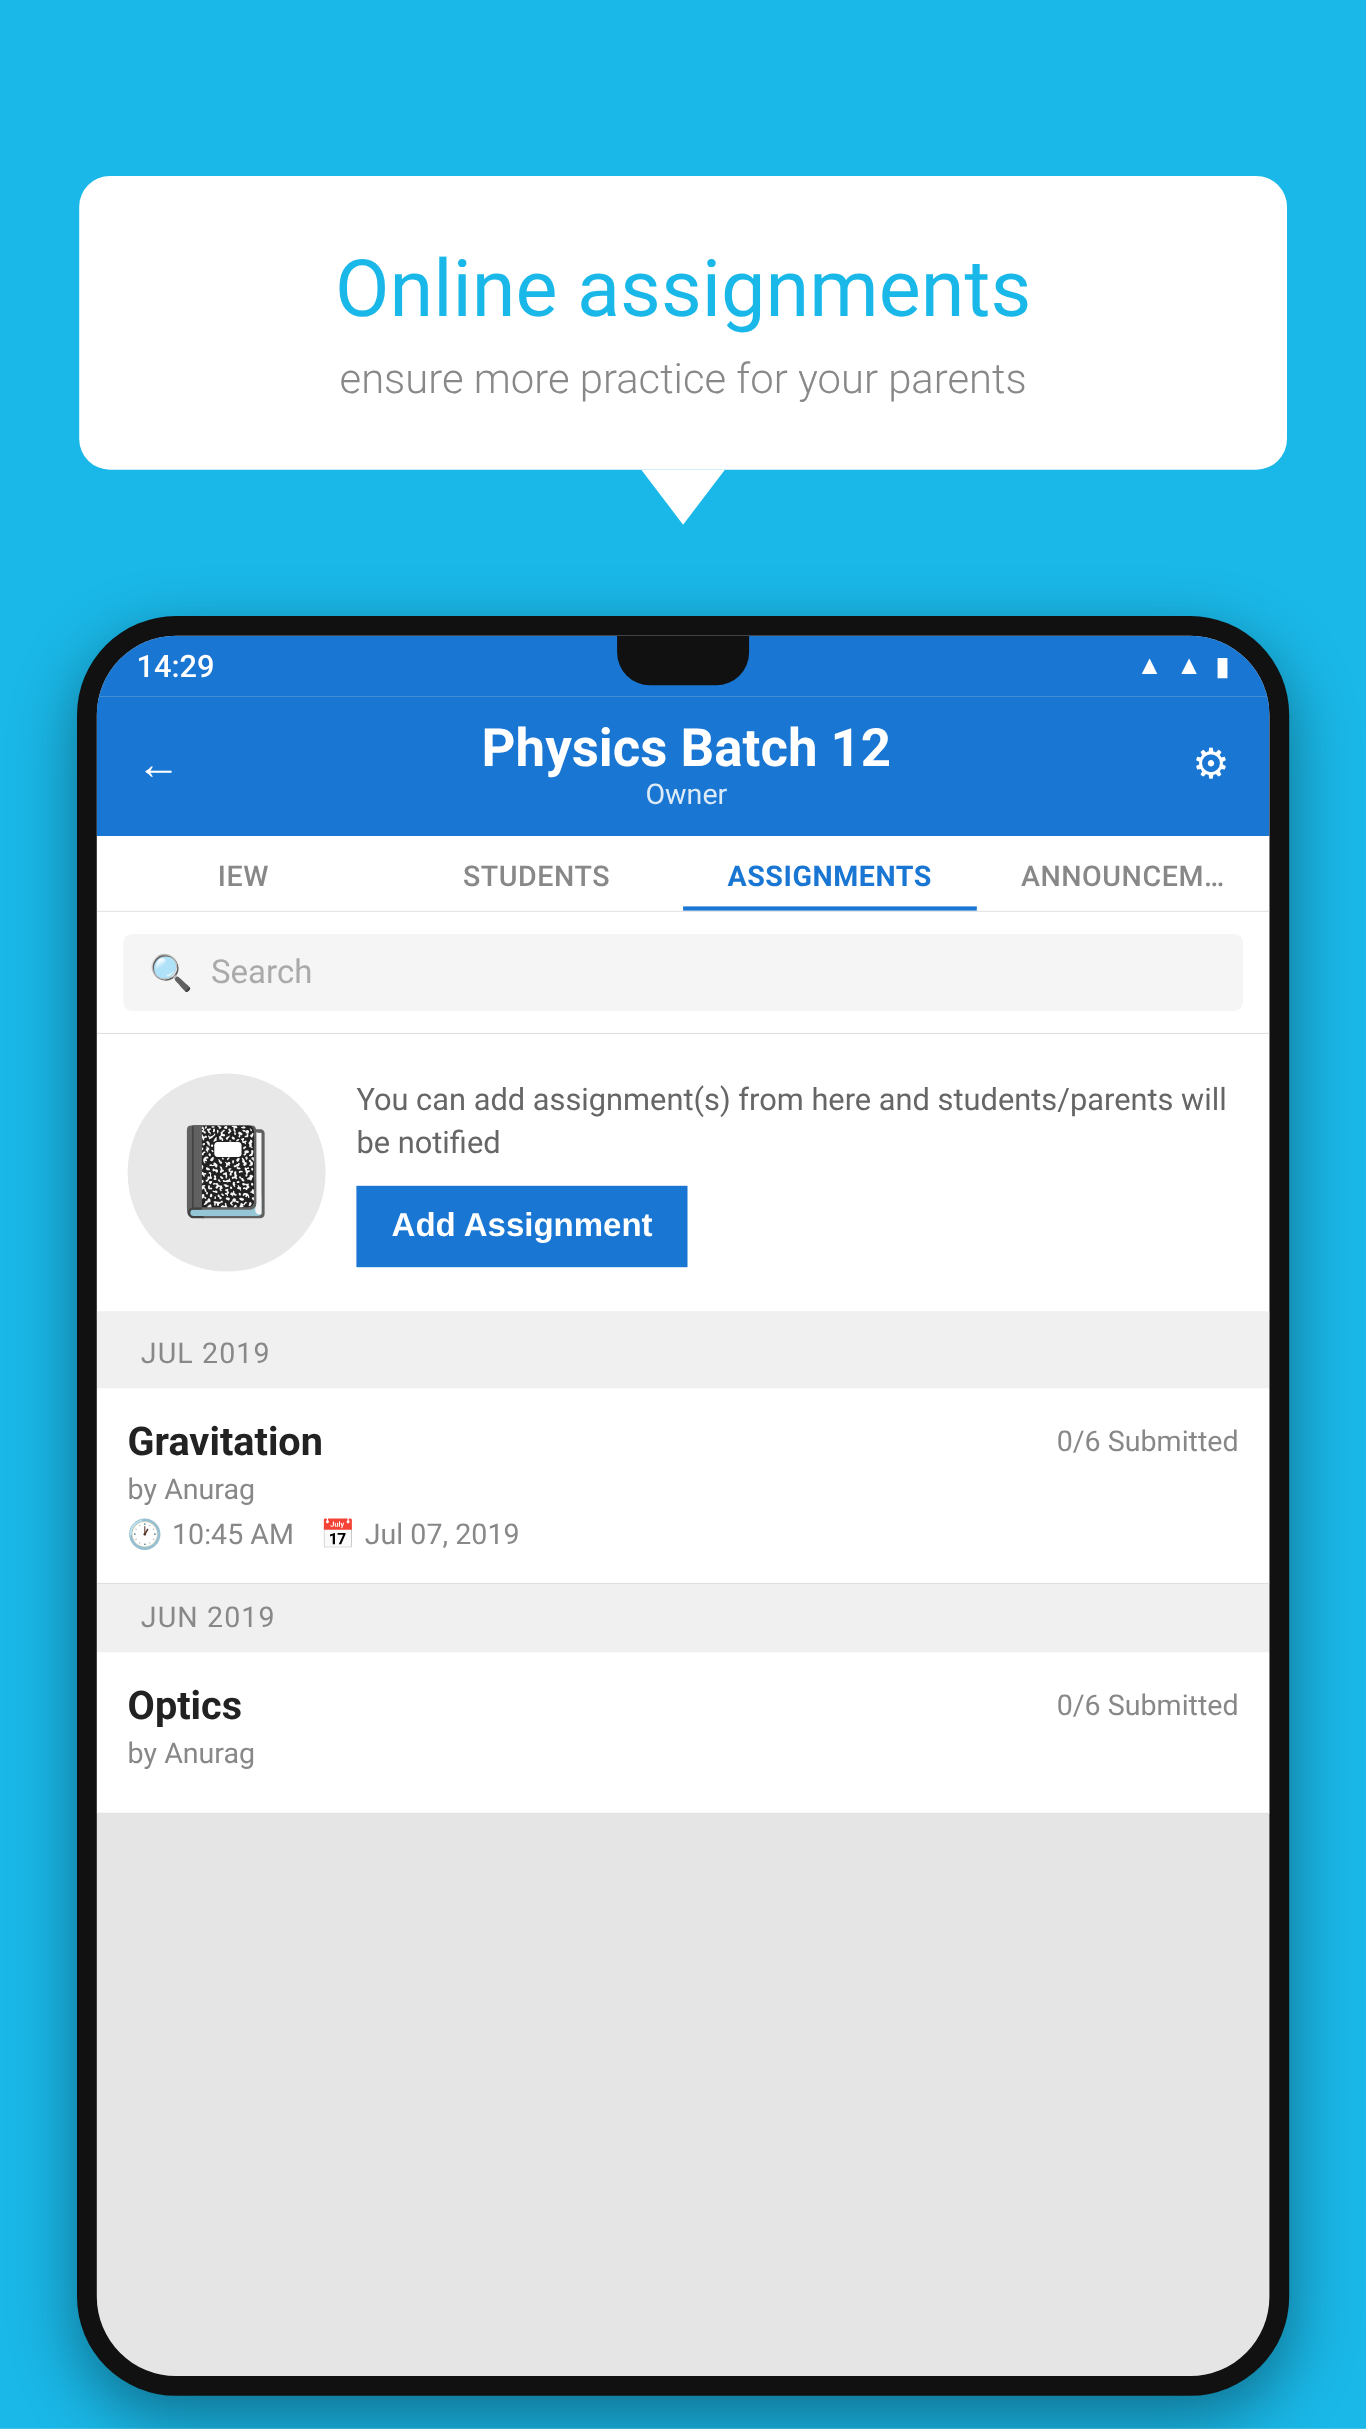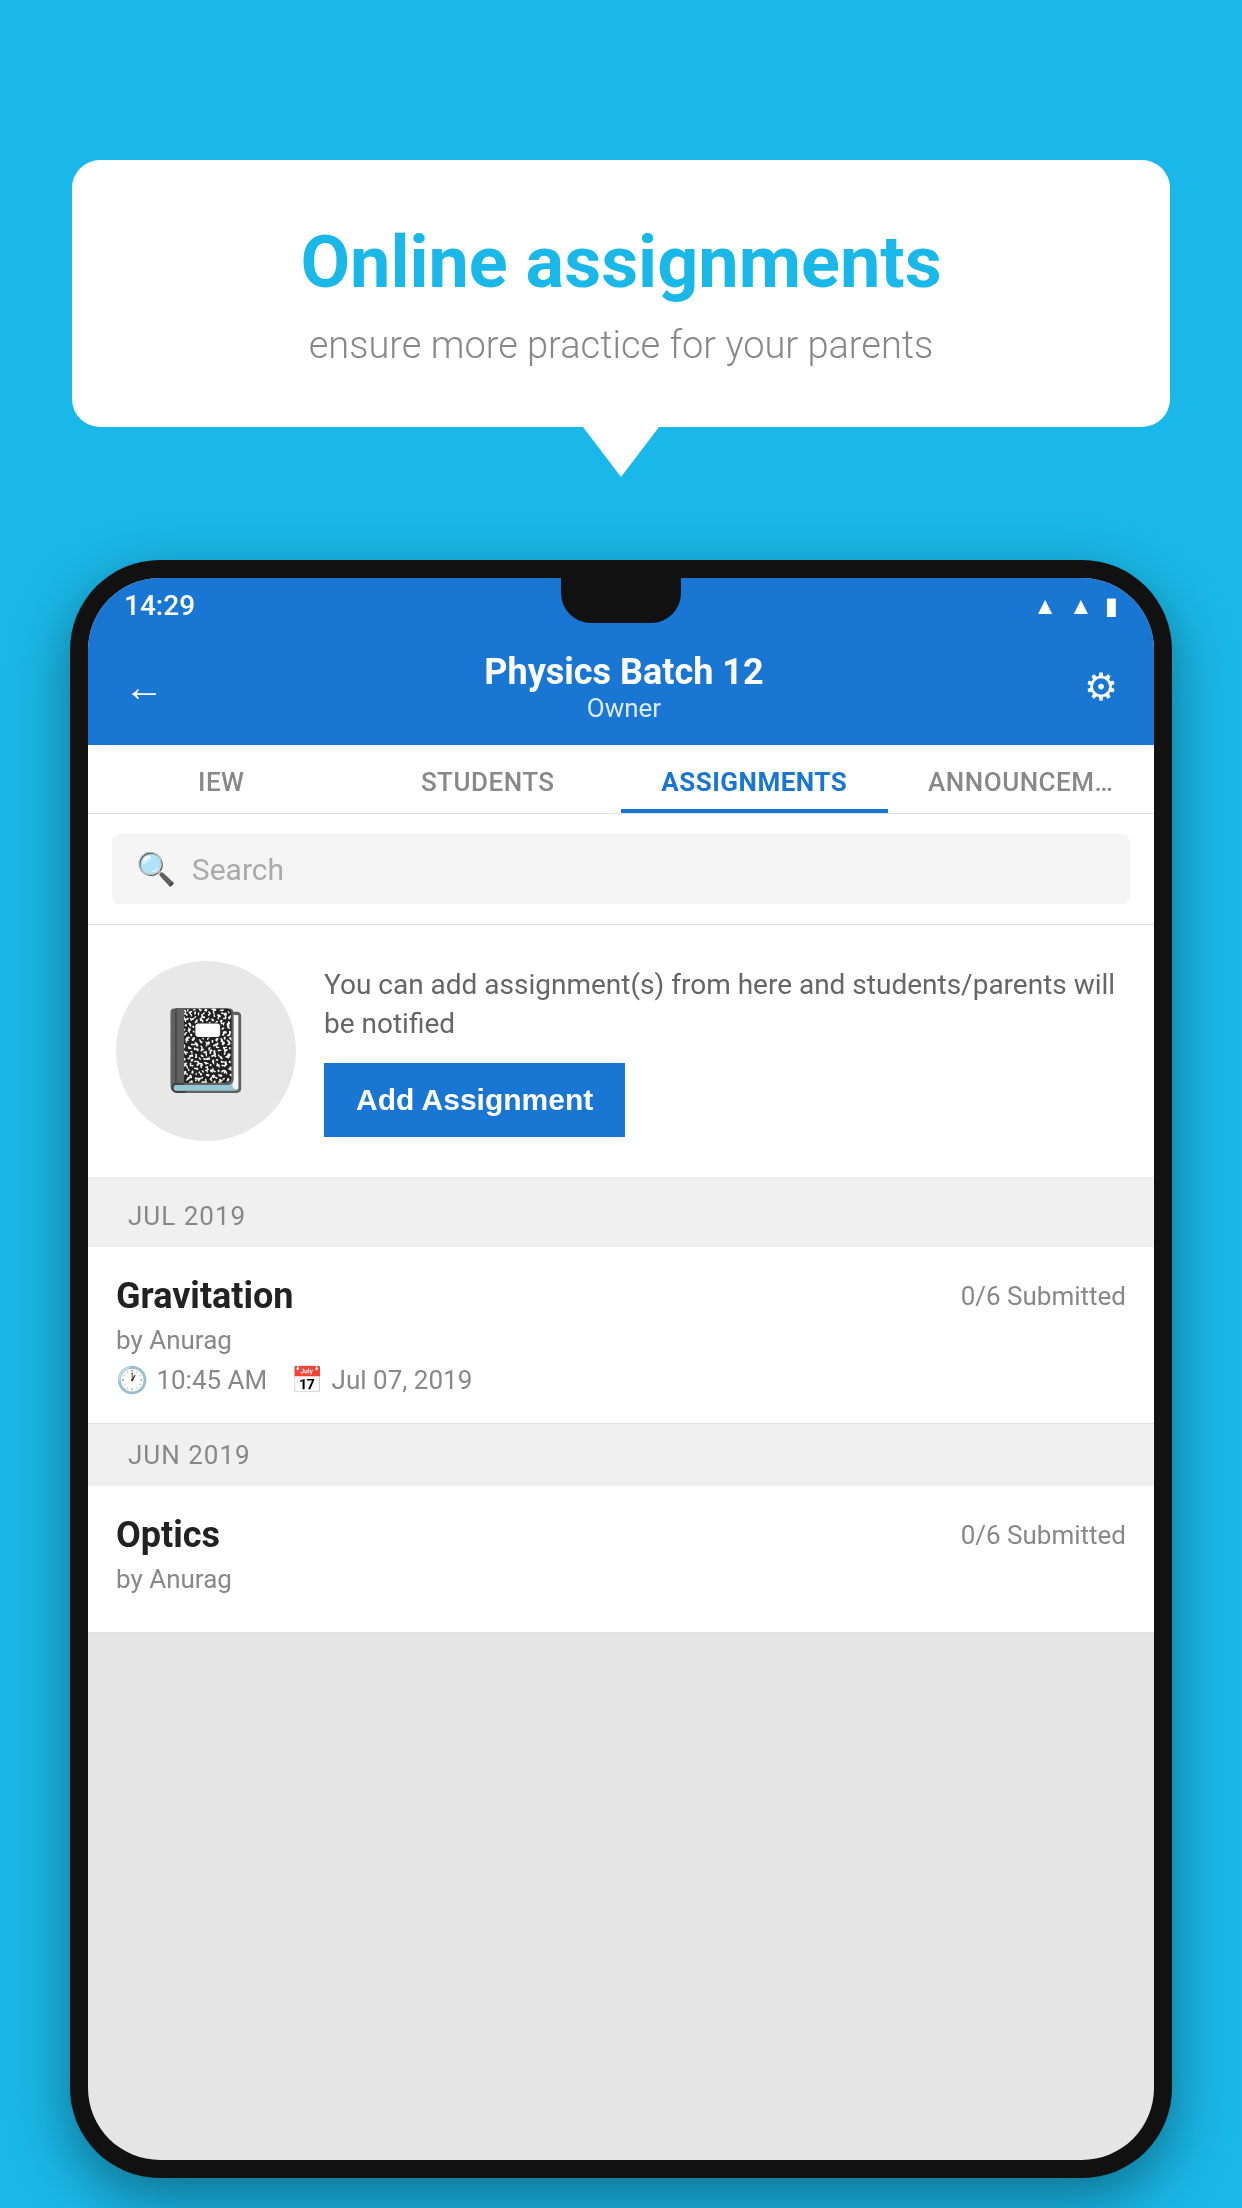--- a/index.html
+++ b/index.html
@@ -27,21 +27,21 @@
     .speech-bubble {
       background: white;
       border-radius: 28px;
       padding: 60px 70px;
       text-align: center;
       width: 100%;
     }
 
     .speech-bubble-title {
       font-size: 72px;
-      font-weight: 700;
+      font-weight: 400;
       color: #1ab8e8;
       margin-bottom: 18px;
     }
 
     .speech-bubble-subtitle {
       font-size: 38px;
       color: #888;
       font-weight: 300;
     }
 
@@ -122,21 +122,21 @@
       align-items: center;
       justify-content: space-between;
     }
 
     .app-header-center {
       text-align: center;
     }
 
     .app-header-title {
       color: white;
-      font-size: 36px;
+      font-size: 48px;
       font-weight: 700;
     }
 
     .app-header-subtitle {
       color: rgba(255,255,255,0.85);
       font-size: 26px;
       font-weight: 400;
     }
 
     .back-icon {

